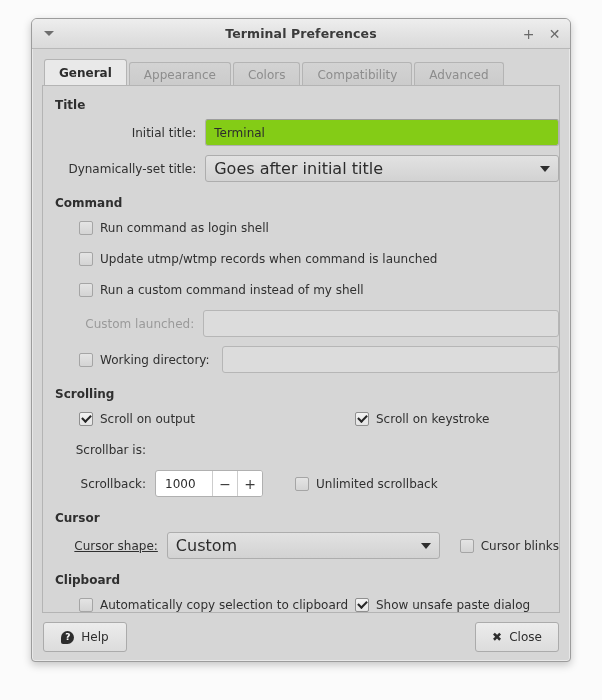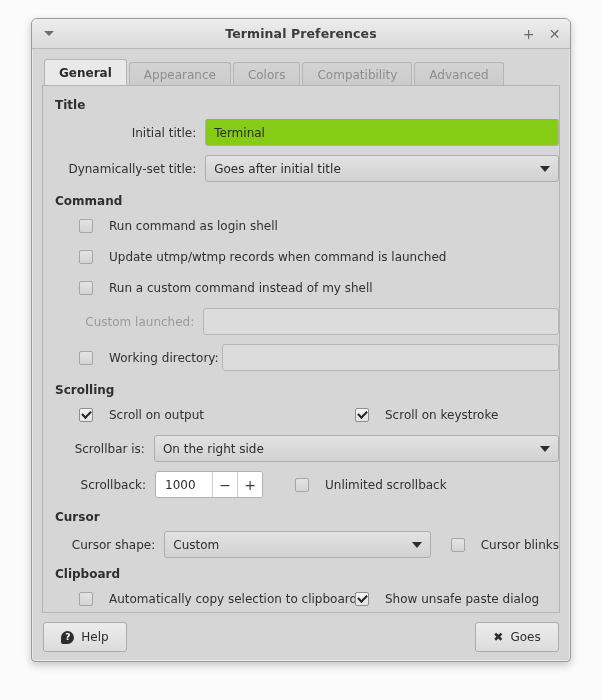--- a/index.html
+++ b/index.html
@@ -136,21 +136,21 @@
   }
   .section { margin-bottom: 12px; }
   .section.tight { margin-bottom: 9px; }
 
   .row {
     display: flex;
     align-items: center;
     margin-bottom: 9px;
     min-height: 22px;
   }
-  .row:last-child { margin-bottom: 3px; }
+  .row:last-child { margin-bottom: 14px; }
 
   .label {
     font-size: 12px;
     color: #303030;
     white-space: nowrap;
   }
   .label.disabled { color: #9a9a9a; }
   .label.rlabel {
     text-align: right;
     padding-right: 9px;
@@ -177,42 +177,42 @@
     border-color: #b6b6b6;
     color: #9a9a9a;
   }
 
   
   .combo {
     height: 27px;
     background: linear-gradient(to bottom, #e2e2e2, #d2d2d2);
     border: 1px solid #adadad;
     border-radius: 3px;
-    font-size: 12px;
+    font-size: 16px;
     color: #2c2c2c;
     display: flex;
     align-items: center;
     padding: 0 8px;
     box-sizing: border-box;
     position: relative;
   }
   .combo .combo-val { flex: 1 1 auto; }
   .combo .arrow {
     width: 0; height: 0;
     border-left: 5px solid transparent;
     border-right: 5px solid transparent;
     border-top: 6px solid #2e2e2e;
     margin-left: 6px;
   }
 
   
   .check {
     display: inline-flex;
     align-items: center;
-    gap: 16px;
+    gap: 7px;
     font-size: 12px;
     color: #303030;
     white-space: nowrap;
   }
   .cbox {
     width: 14px; height: 14px;
     border: 1px solid #a5a5a5;
     border-radius: 2px;
     background: linear-gradient(to bottom, #e4e4e4, #d4d4d4);
     display: inline-flex;
@@ -394,45 +394,41 @@
               <span>Scroll on output</span>
             </span>
             <span class="check">
               <span class="cbox on"></span>
               <span>Scroll on keystroke</span>
             </span>
           </div>
 
           <div class="row">
             <div class="label rlabel" style="width:100px;">Scrollbar is:</div>
-            <div class="combo" style="width:410px;">
-              <span class="combo-val">On the right side</span>
-              <span class="arrow"></span>
-            </div>
           </div>
 
           <div class="row">
             <div class="label rlabel" style="width:100px;">Scrollback:</div>
             <div class="spin">
               <span class="val">1000</span>
               <span class="sbtn">−</span>
               <span class="sbtn">+</span>
             </div>
             <span class="check" style="margin-left:32px;">
               <span class="cbox"></span>
               <span>Unlimited scrollback</span>
             </span>
           </div>
         </div>
 
         <div class="section tight">
           <div class="section-title">Cursor</div>
 
           <div class="row">
-            <div class="label rlabel" style="width:118px;">Cursor shape:</div>
+            <div class="label rlabel" style="width:118px;text-decoration:underline;">Cursor shape:</div>
             <div class="combo" style="width:288px;">
               <span class="combo-val">Custom</span>
               <span class="arrow"></span>
             </div>
             <span class="check" style="margin-left:20px;">
               <span class="cbox"></span>
               <span>Cursor blinks</span>
             </span>
           </div>
         </div>
@@ -456,17 +452,17 @@
     </div>
   </div>
 
   <div class="actionbar">
     <div class="btn">
       <span class="help-glyph">?</span>
       <span>Help</span>
     </div>
     <div class="btn">
       <span class="x-glyph">✖</span>
-      <span>Goes</span>
+      <span>Close</span>
     </div>
   </div>
 
 </div>
 
 </body></html>

